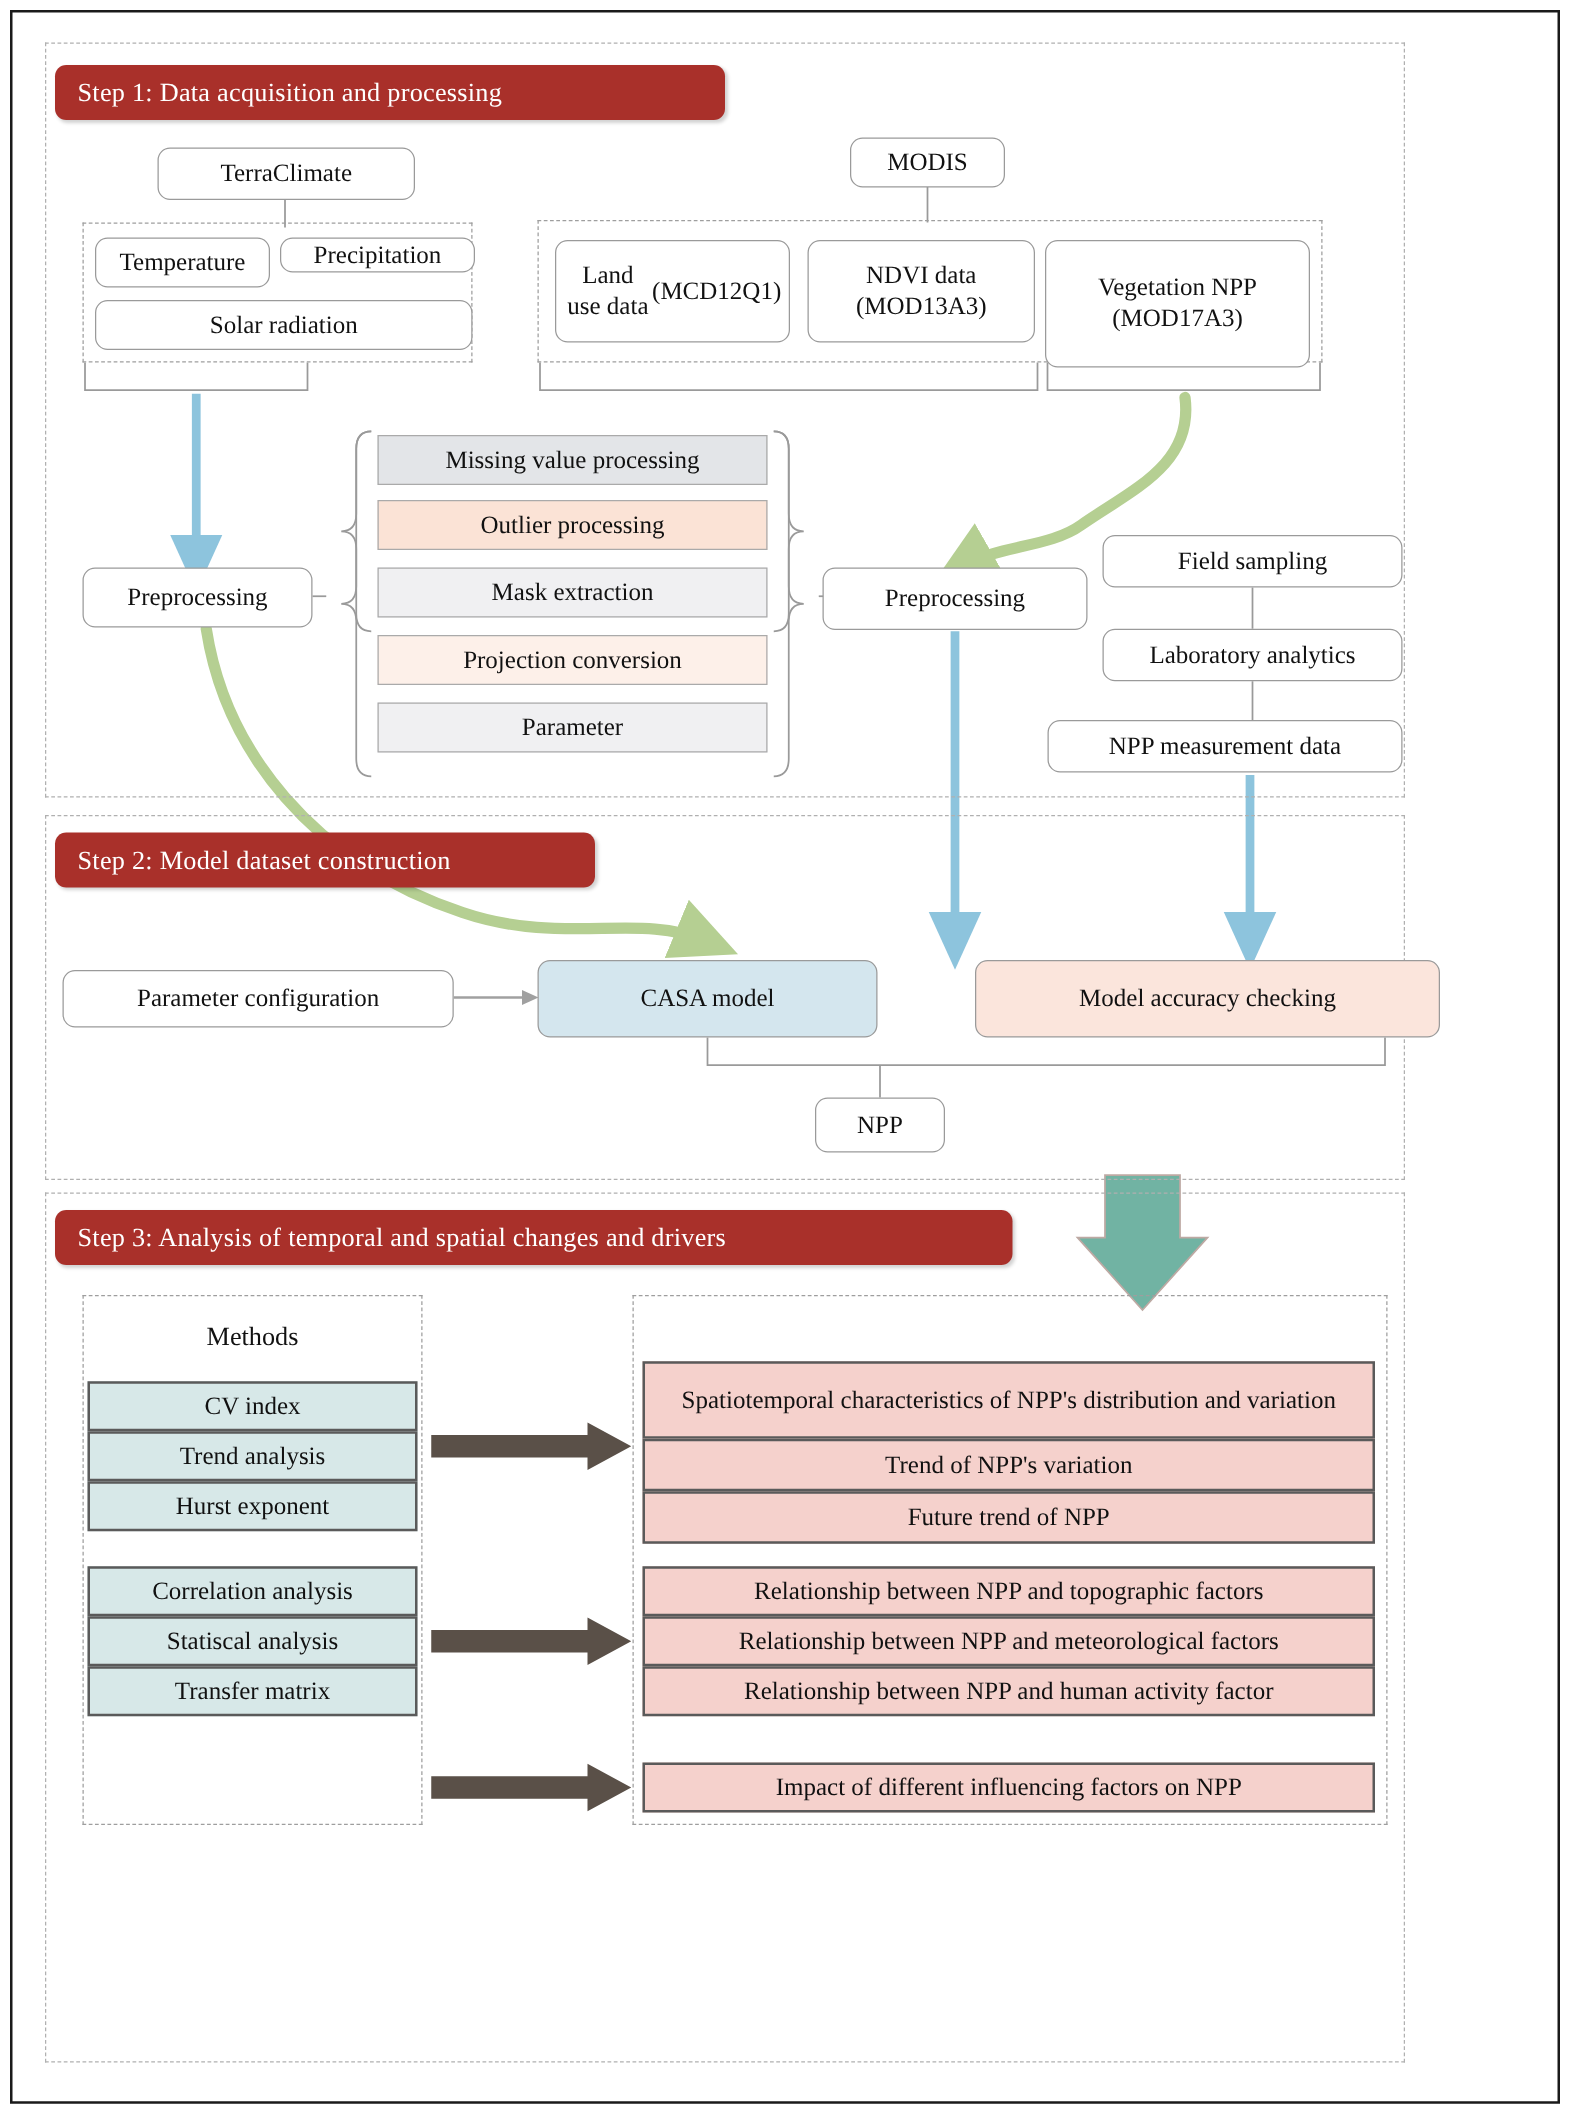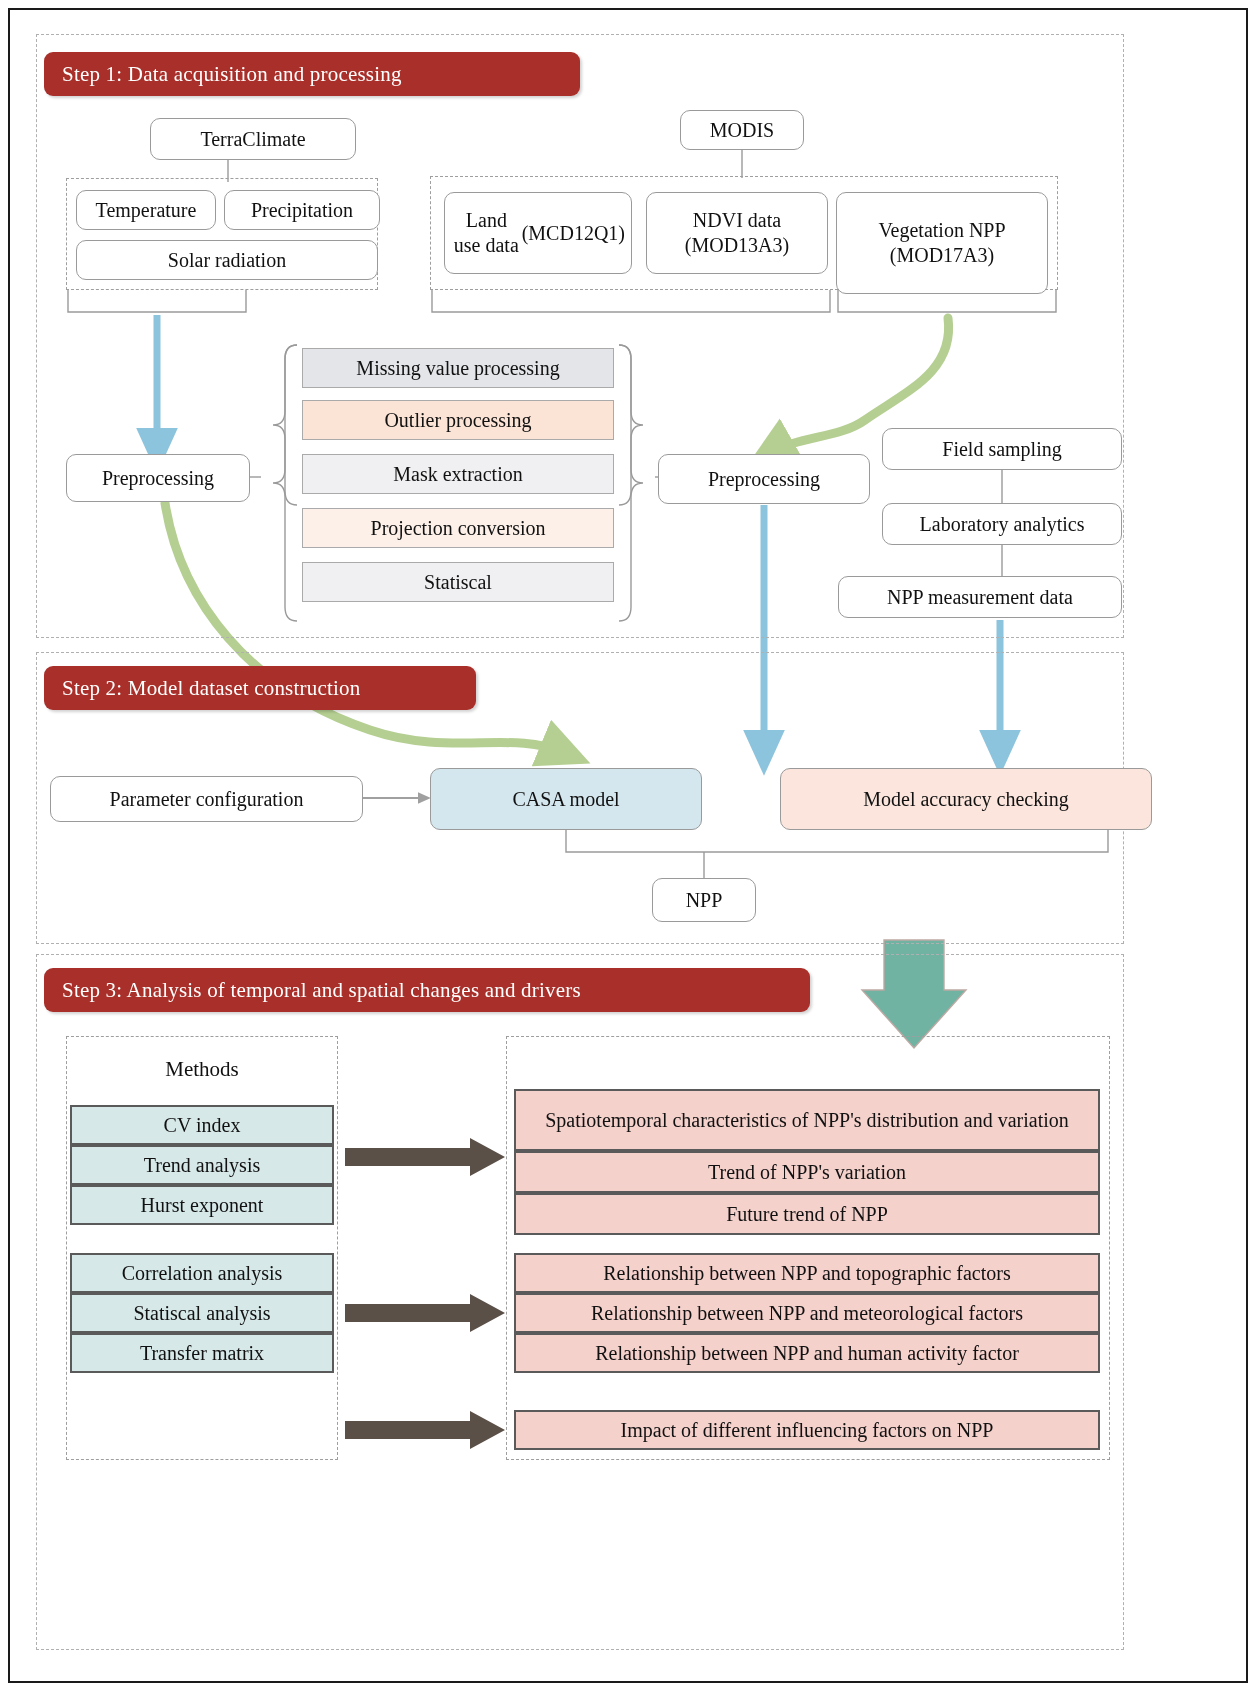--- a/index.html
+++ b/index.html
@@ -169,48 +169,48 @@
       <path d="M345,1421 L470,1421 L470,1411 L505,1430 L470,1449 L470,1439 L345,1439 z"></path>
     </g>
 
     <path d="M884,940 L944,940 L944,990 L966,990 L914,1048 L862,990 L884,990 z" fill="#71b3a3" stroke="#bda9a3" stroke-width="1.4"></path>
   </svg>
 
   <div class="step-panel" style="left:36px; top:34px; width:1088px; height:604px;"></div>
 
   <div class="step-banner" style="left:44px; top:52px; width:536px; height:44px;">Step 1: Data acquisition and processing</div>
 
-  <div class="node" style="left:126px; top:118px; width:206px; height:42px;margin-left:24px;">TerraClimate</div>
+  <div class="node" style="left:126px; top:118px; width:206px; height:42px;">TerraClimate</div>
 
   <div class="node" style="left:680px; top:110px; width:124px; height:40px;">MODIS</div>
 
   <div class="group-dashed" style="left:66px; top:178px; width:312px; height:112px;"></div>
   <div class="node" style="left:76px; top:190px; width:140px; height:40px;">Temperature</div>
-  <div class="node" style="left:224px; top:190px; width:156px; height:40px;">Precipitation</div>
+  <div class="node" style="left:224px; top:190px; width:156px; height:28px;">Precipitation</div>
   <div class="node" style="left:76px; top:240px; width:302px; height:40px;">Solar radiation</div>
 
   <div class="group-dashed" style="left:430px; top:176px; width:628px; height:114px;"></div>
   <div class="node two-line" style="left:444px; top:192px; width:188px; height:82px; flex-direction:row;">
     <span>Land use data</span>
     <span>(MCD12Q1)</span>
   </div>
   <div class="node two-line" style="left:646px; top:192px; width:182px; height:82px; flex-direction:column;">
     <span>NDVI data</span>
     <span>(MOD13A3)</span>
   </div>
   <div class="node two-line" style="left:836px; top:192px; width:212px; height:102px; flex-direction:column;">
     <span>Vegetation NPP</span>
     <span>(MOD17A3)</span>
   </div>
 
   <div class="proc-row" style="left:302px; top:348px; width:312px; height:40px; background:#e3e5e8;">Missing value processing</div>
   <div class="proc-row" style="left:302px; top:400px; width:312px; height:40px; background:#fbe3d6;">Outlier processing</div>
   <div class="proc-row" style="left:302px; top:454px; width:312px; height:40px; background:#f0f0f2;">Mask extraction</div>
   <div class="proc-row" style="left:302px; top:508px; width:312px; height:40px; background:#fdf0e9;">Projection conversion</div>
-  <div class="proc-row" style="left:302px; top:562px; width:312px; height:40px; background:#f0f0f2;">Statiscal</div>
+  <div class="proc-row" style="left:302px; top:562px; width:312px; height:40px; background:#f0f0f2;">Parameter</div>
 
   <div class="node" style="left:66px; top:454px; width:184px; height:48px;">Preprocessing</div>
   <div class="node" style="left:658px; top:454px; width:212px; height:50px;">Preprocessing</div>
 
   <div class="node" style="left:882px; top:428px; width:240px; height:42px;">Field sampling</div>
   <div class="node" style="left:882px; top:503px; width:240px; height:42px;">Laboratory analytics</div>
   <div class="node" style="left:838px; top:576px; width:284px; height:42px;">NPP measurement data</div>
 
   <div class="step-panel" style="left:36px; top:652px; width:1088px; height:292px;"></div>
 

